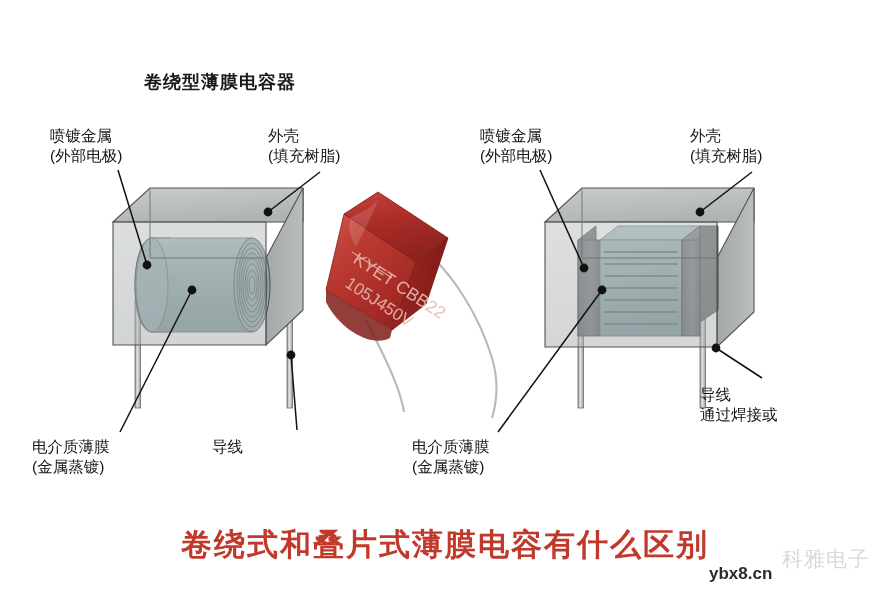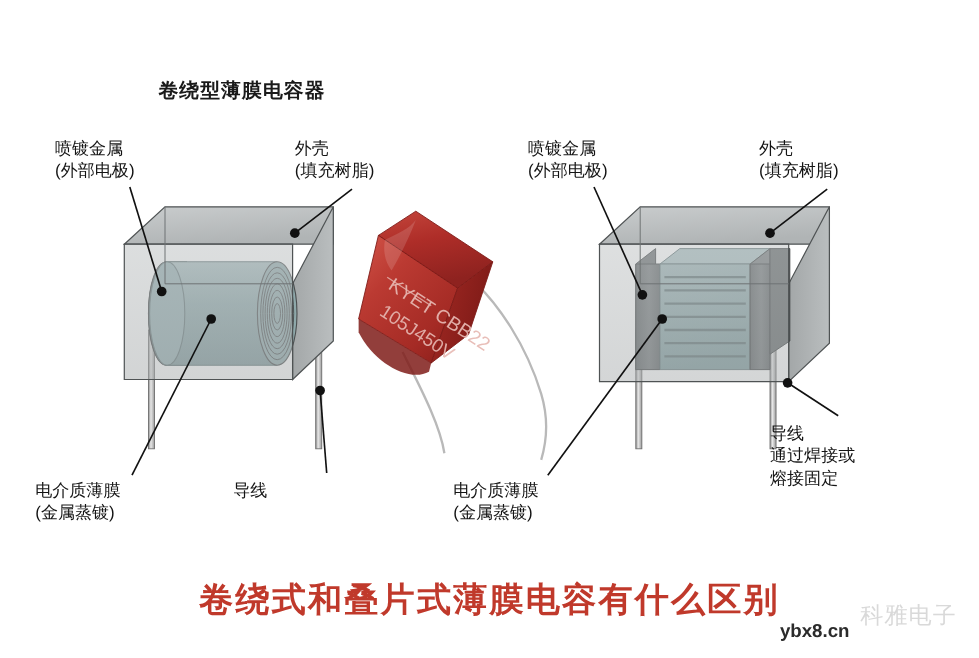--- a/index.html
+++ b/index.html
@@ -276,21 +276,20 @@
   </div>
 
   <div class="label" style="left:412px; top:437px; width:175px;">
     <div>电介质薄膜</div>
     <div>(金属蒸镀)</div>
   </div>
 
   <div class="label" style="left:700px; top:385px; width:160px;">
     <div>导线</div>
     <div>通过焊接或</div>
-    <div>熔接固定</div>
   </div>
 
   <div class="redtitle" style="left:0; top:524px; width:890px;">卷绕式和叠片式薄膜电容有什么区别</div>
 
   <div class="wm-dark" style="left:709px; top:564px;">ybx8.cn</div>
   <div class="wm-light" style="left:767px; top:545px;margin-left:15px;">科雅电子</div>
 
 </div>
 
 </body></html>

